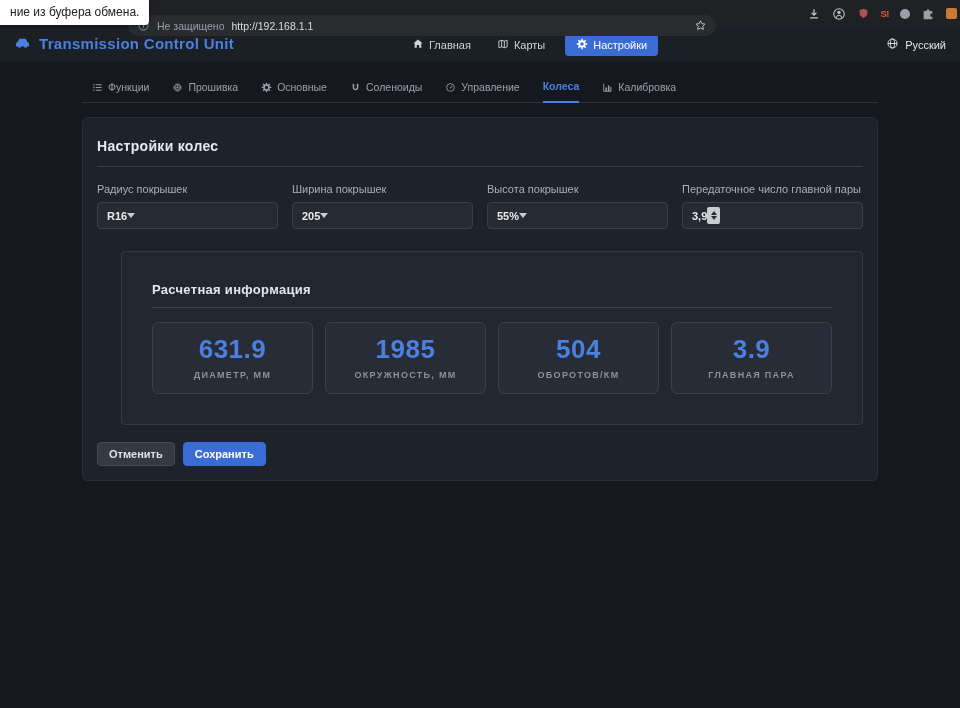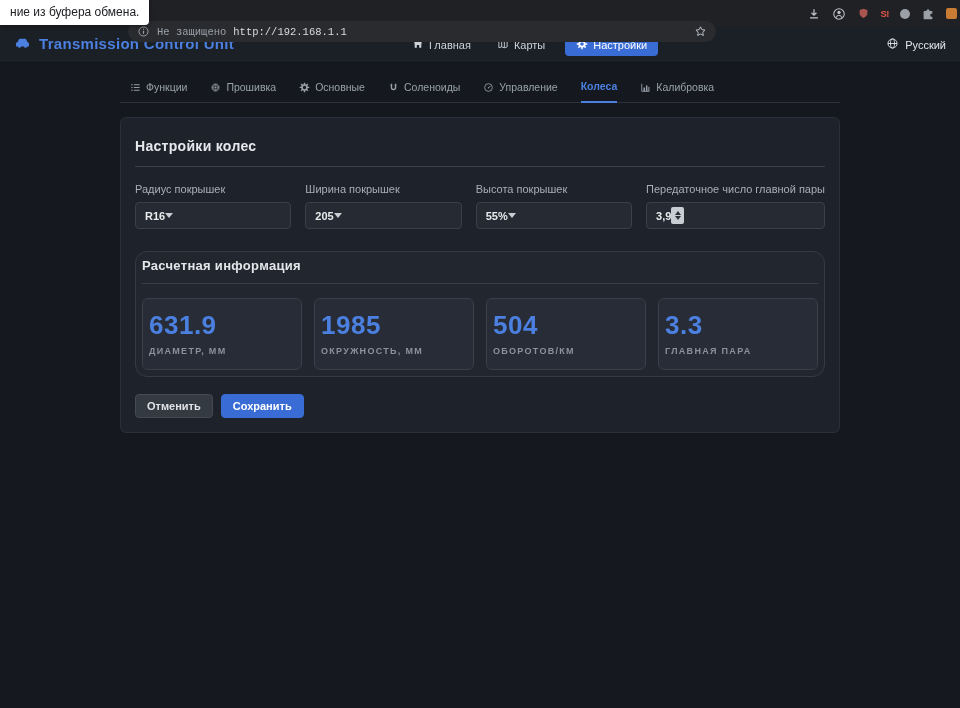--- a/index.html
+++ b/index.html
@@ -6,22 +6,22 @@
     --accent:#4b80e1; --accent-btn:#3a6cd6; --page-bg:#15181e; --header-bg:#1b1f26;
     --card-bg:#1e222a; --inner-card-bg:#22262f; --stat-box-bg:#272c36; --chrome-bg:#202124;
   }
   *{box-sizing:border-box;margin:0;padding:0;}
   html,body{width:960px;height:708px;overflow:hidden;}
   body{font-family:"Liberation Sans","DejaVu Sans",sans-serif;background:var(--page-bg);}
   .screen{position:relative;width:960px;height:708px;}
 
   
   .chrome{position:relative;height:27px;background:var(--chrome-bg);}
-  .omnibox{position:absolute;left:128px;top:21px;width:588px;height:21px;display:flex;align-items:center;
-    gap:7px;padding:0 9px;border-radius:11px;background:#292b2f;font-family:Liberation Mono, monospace;}
+  .omnibox{position:absolute;left:128px;top:15px;width:588px;height:21px;display:flex;align-items:center;
+    gap:7px;padding:0 9px;border-radius:11px;background:#292b2f;}
   .sec-label{font-size:10.5px;color:#9aa0a6;white-space:nowrap;}
   .url-text{font-size:10.5px;color:#dadce0;}
   .omni-star{margin-left:auto;display:flex;color:#bdc1c6;}
   .ext-row{position:absolute;right:3px;top:3px;height:21px;display:flex;align-items:center;gap:11px;}
   .ext-ic{display:flex;align-items:center;color:#c0c4ca;}
   .ext-badge{font-size:9.5px;font-weight:bold;color:#e4584a;letter-spacing:-.5px;}
   .ext-circle{width:10px;height:10px;border-radius:50%;background:#9aa0a6;}
   .ext-orange{width:11px;height:11px;border-radius:2px;background:#c77b33;}
   .tooltip{position:absolute;left:0;top:0;z-index:20;background:#ffffff;color:#202124;font-size:12px;
     padding:5px 10px 6px;border-radius:0 0 4px 0;box-shadow:0 1px 4px rgba(0,0,0,.45);white-space:nowrap;}
@@ -30,21 +30,21 @@
   .app-header{height:36px;background:var(--header-bg);display:flex;align-items:center;padding:0 14px;
     border-bottom:1px solid #11141a;}
   .brand{display:flex;gap:8px;color:var(--accent);font-weight:bold;font-size:15px;letter-spacing:.3px;}
   .main-nav{display:flex;align-items:center;gap:14px;margin-left:auto;margin-right:228px;}
   .nav-item{display:flex;align-items:center;gap:5px;font-size:11px;color:#ced3d9;cursor:pointer;padding:4px 6px;border-radius:4px;}
   .nav-item.active{background:var(--accent-btn);color:#ffffff;padding:4px 11px;}
   .lang{display:flex;align-items:center;gap:6px;font-size:11px;color:#e4e7ea;}
 
   
   .page{height:645px;background:var(--page-bg);}
-  .container{width:720px;margin:0 auto;}
+  .container{width:796px;margin:0 auto;}
 
   .tabs{display:flex;align-items:flex-end;gap:23px;padding:17px 10px 0;border-bottom:1px solid #2d323c;}
   .tab{display:flex;align-items:center;gap:5px;font-size:10.5px;color:#99a1ab;padding-bottom:9px;cursor:pointer;}
   .tab.active{color:var(--accent);border-bottom:2px solid var(--accent);margin-bottom:-1px;font-weight:bold;}
   .tab .ic{display:flex;}
 
   .card{margin-top:14px;background:var(--card-bg);border:1px solid #2a2f39;border-radius:6px;padding:14px;}
   .card-title{font-size:14px;font-weight:bold;color:#e6e8eb;letter-spacing:.3px;padding:6px 0 4px;}
   hr.div{border:none;border-top:1px solid #3a404b;margin:8px 0 16px;}
 
@@ -52,24 +52,24 @@
   .field-label{font-size:11px;color:#a9afb7;margin-bottom:7px;white-space:nowrap;}
   .control{height:27px;display:flex;align-items:center;justify-content:flex-start;background:#262b33;
     border:1px solid #3a4049;border-radius:4px;padding:0 9px;cursor:pointer;}
   .control .val{font-size:11px;font-weight:600;color:#e8eaec;}
   .caret{width:0;height:0;border-left:4px solid transparent;border-right:4px solid transparent;border-top:5px solid #c9ced4;}
   .spinner{width:13px;height:17px;background:#c8cdd3;border-radius:2px;display:flex;flex-direction:column;
     align-items:center;justify-content:center;gap:1px;cursor:pointer;}
   .spin-up{width:0;height:0;border-left:3px solid transparent;border-right:3px solid transparent;border-bottom:4px solid #2c3036;}
   .spin-down{width:0;height:0;border-left:3px solid transparent;border-right:3px solid transparent;border-top:4px solid #2c3036;}
 
-  .inner-card{margin-top:22px;background:var(--inner-card-bg);border:1px solid #343a45;border-radius:12px;padding:6px;}
+  .inner-card{margin-top:22px;background:var(--inner-card-bg);border:1px solid #343a45;border-radius:4px;padding:30px;margin-left:24px;}
   .inner-title{font-size:13px;font-weight:bold;color:#e4e6e9;letter-spacing:.3px;}
   .stats{display:grid;grid-template-columns:repeat(4,1fr);gap:12px;margin-top:14px;}
-  .stat-box{background:var(--stat-box-bg);border:1px solid #39404b;border-radius:6px;text-align:left;padding:11px 6px 13px;}
+  .stat-box{background:var(--stat-box-bg);border:1px solid #39404b;border-radius:6px;text-align:center;padding:11px 6px 13px;}
   .stat-value{font-size:26px;font-weight:bold;color:var(--accent);letter-spacing:.5px;}
   .stat-label{font-size:9px;letter-spacing:1.3px;color:#8b929b;margin-top:5px;font-weight:bold;}
 
   .actions{display:flex;gap:8px;margin-top:17px;}
   .btn{font-size:11px;font-weight:600;border-radius:4px;padding:5px 11px;cursor:pointer;border:1px solid transparent;}
   .btn-secondary{background:#343a42;color:#dfe2e6;border-color:#434a53;}
   .btn-primary{background:var(--accent-btn);color:#ffffff;border-color:#3a6cd6;}
 </style>
 </head>
 <body>
@@ -290,21 +290,21 @@
             </div>
             <div class="stat-box">
               <div class="stat-value">1985</div>
               <div class="stat-label">ОКРУЖНОСТЬ, ММ</div>
             </div>
             <div class="stat-box">
               <div class="stat-value">504</div>
               <div class="stat-label">ОБОРОТОВ/КМ</div>
             </div>
             <div class="stat-box">
-              <div class="stat-value">3.3</div>
+              <div class="stat-value">3.9</div>
               <div class="stat-label">ГЛАВНАЯ ПАРА</div>
             </div>
           </div>
         </div>
 
         <div class="actions">
           <button class="btn btn-secondary">Отменить</button>
           <button class="btn btn-primary">Сохранить</button>
         </div>
       </section>

